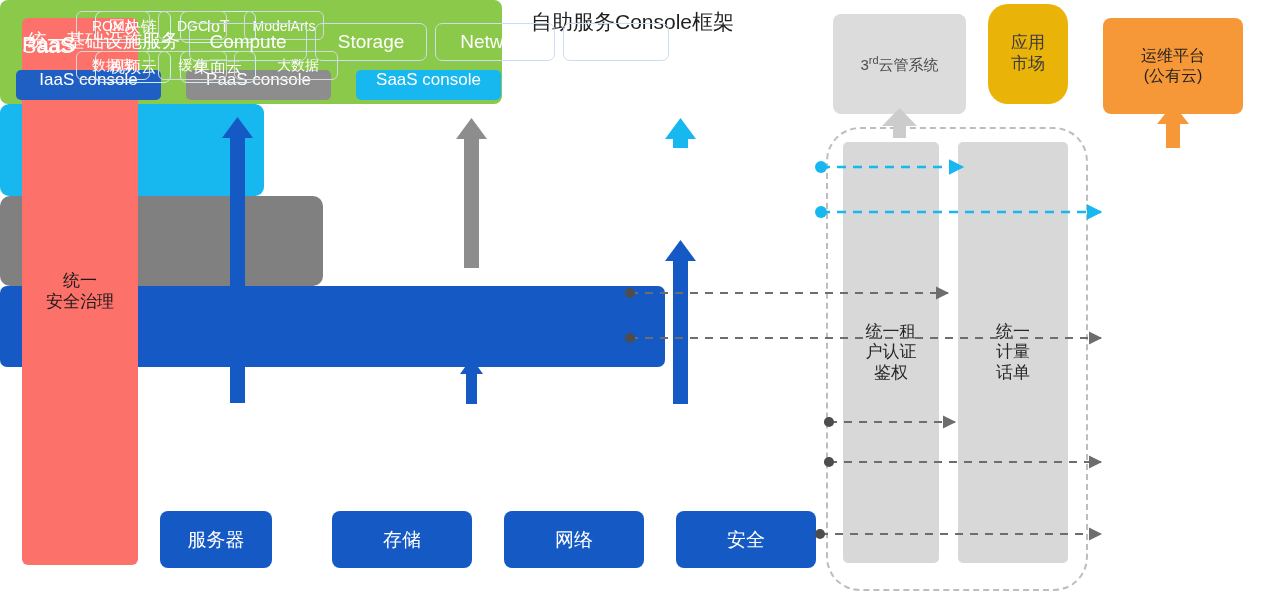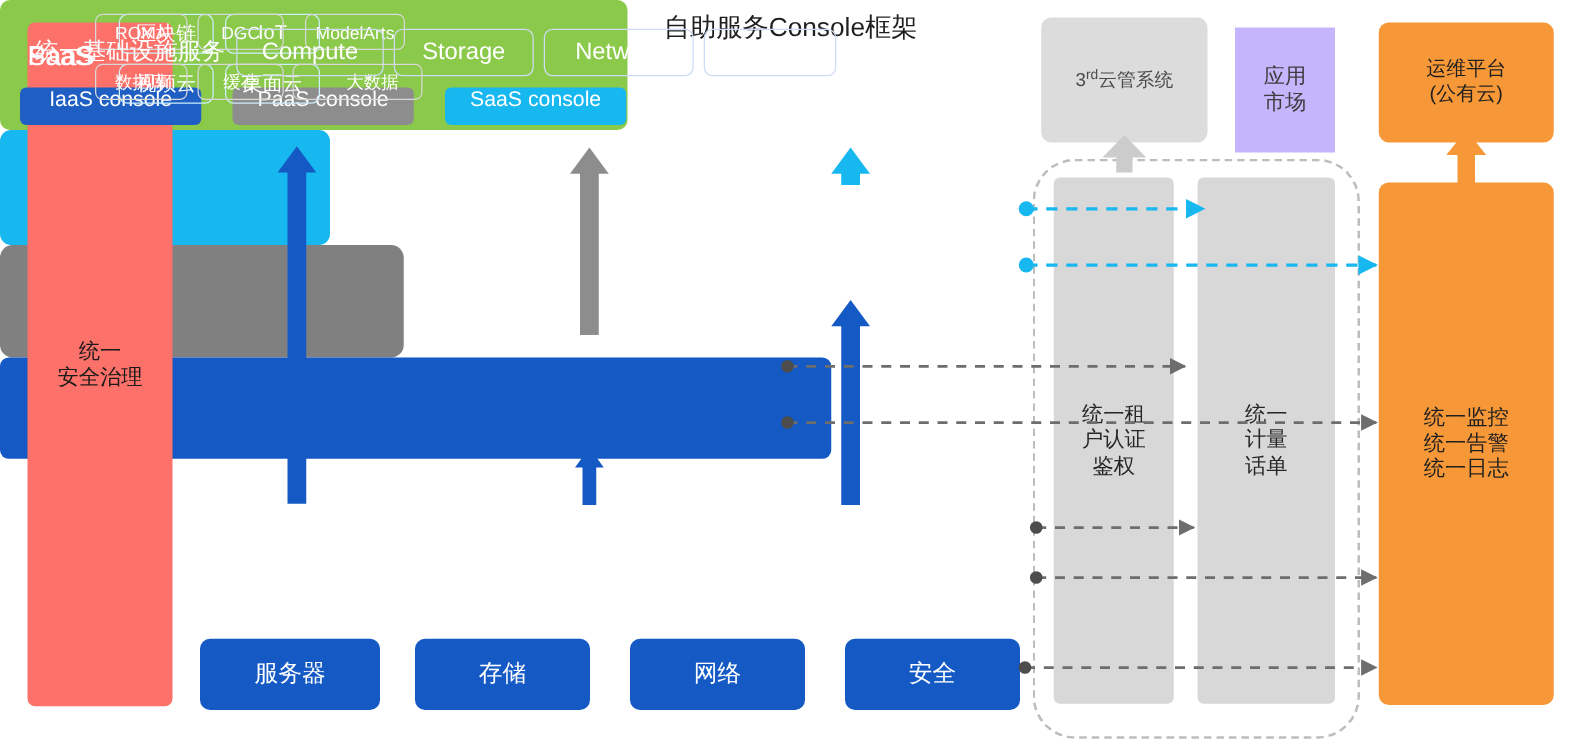--- a/index.html
+++ b/index.html
@@ -26,22 +26,22 @@
   .console-chip{position:absolute;top:70px;height:30px;border-radius:5px;
                 display:flex;justify-content:center;
                 color:#ffffff;font-size:17px;}
   #chip-iaas{left:16px;width:145px;background:#1f5fc4;}
   #chip-paas{left:186px;width:145px;background:#8d8d8d;}
   #chip-saas{left:356px;width:145px;background:#17b7ef;}
 
   
   #third-party{left:833px;top:14px;width:133px;height:100px;background:#dcdcdc;
                color:#4b4b4b;font-size:15px;border-radius:8px;}
-  #app-market{left:988px;top:22px;width:80px;height:100px;background:#c4b5fd;
-              color:#3c3c3c;font-size:17px;border-radius:0;}
+  #app-market{left:988px;top:4px;width:80px;height:100px;background:#eab308;
+              color:#3c3c3c;font-size:17px;border-radius:20px;}
   #ops-platform{left:1103px;top:18px;width:140px;height:96px;background:#f79838;
                 color:#1f1f1f;font-size:16px;border-radius:8px;}
 
   
   #saas{left:553px;top:145px;width:264px;height:92px;background:#17b7ef;
         border-radius:9px;display:block;}
   #saas-label{position:absolute;left:12px;top:0;height:92px;width:72px;
               display:flex;align-items:center;justify-content:center;
               color:#ffffff;font-size:21px;}
   .saas-chip{position:absolute;height:30px;border:1.6px solid #cdeefb;
@@ -78,21 +78,21 @@
              border-radius:7px;display:flex;align-items:center;
              justify-content:center;color:#ffffff;font-size:19px;}
   #iaas-c0{left:189px;width:116px;}
   #iaas-c1{left:315px;width:110px;}
   #iaas-c2{left:435px;width:118px;}
   #iaas-c3{left:563px;width:104px;}
 
   
   .hw{top:511px;height:57px;background:#1459c4;color:#ffffff;font-size:19px;
       border-radius:8px;}
-  #hw0{left:160px;width:144px;}
+  #hw0{left:160px;width:112px;}
   #hw1{left:332px;width:140px;}
   #hw2{left:504px;width:140px;}
   #hw3{left:676px;width:140px;}
 
   
   #dash-container{position:absolute;left:826px;top:127px;width:262px;height:464px;
                   border:2.5px dashed #bdbdbd;border-radius:34px;box-sizing:border-box;}
   .gray-col{position:absolute;background:#d8d8d8;border-radius:5px;
             display:flex;align-items:center;justify-content:center;
             color:#262626;font-size:17px;text-align:center;line-height:1.2;}
@@ -162,27 +162,20 @@
     </div>
   </div>
   <div class="gray-col" id="gray-col-1">
     <div>
       <span class="txtline">统一</span>
       <span class="txtline">计量</span>
       <span class="txtline">话单</span>
     </div>
   </div>
 
-  <div class="box" id="ops-side">
-    <div>
-      <span class="txtline">统一监控</span>
-      <span class="txtline">统一告警</span>
-      <span class="txtline">统一日志</span>
-    </div>
-  </div>
 
   <div id="saas">
     <div id="saas-label">SaaS</div>
     <div class="saas-chip" id="saas-c0">
       <span>区块链</span>
     </div>
     <div class="saas-chip" id="saas-c1">
       <span>IoT</span>
     </div>
     <div class="saas-chip" id="saas-c2">

